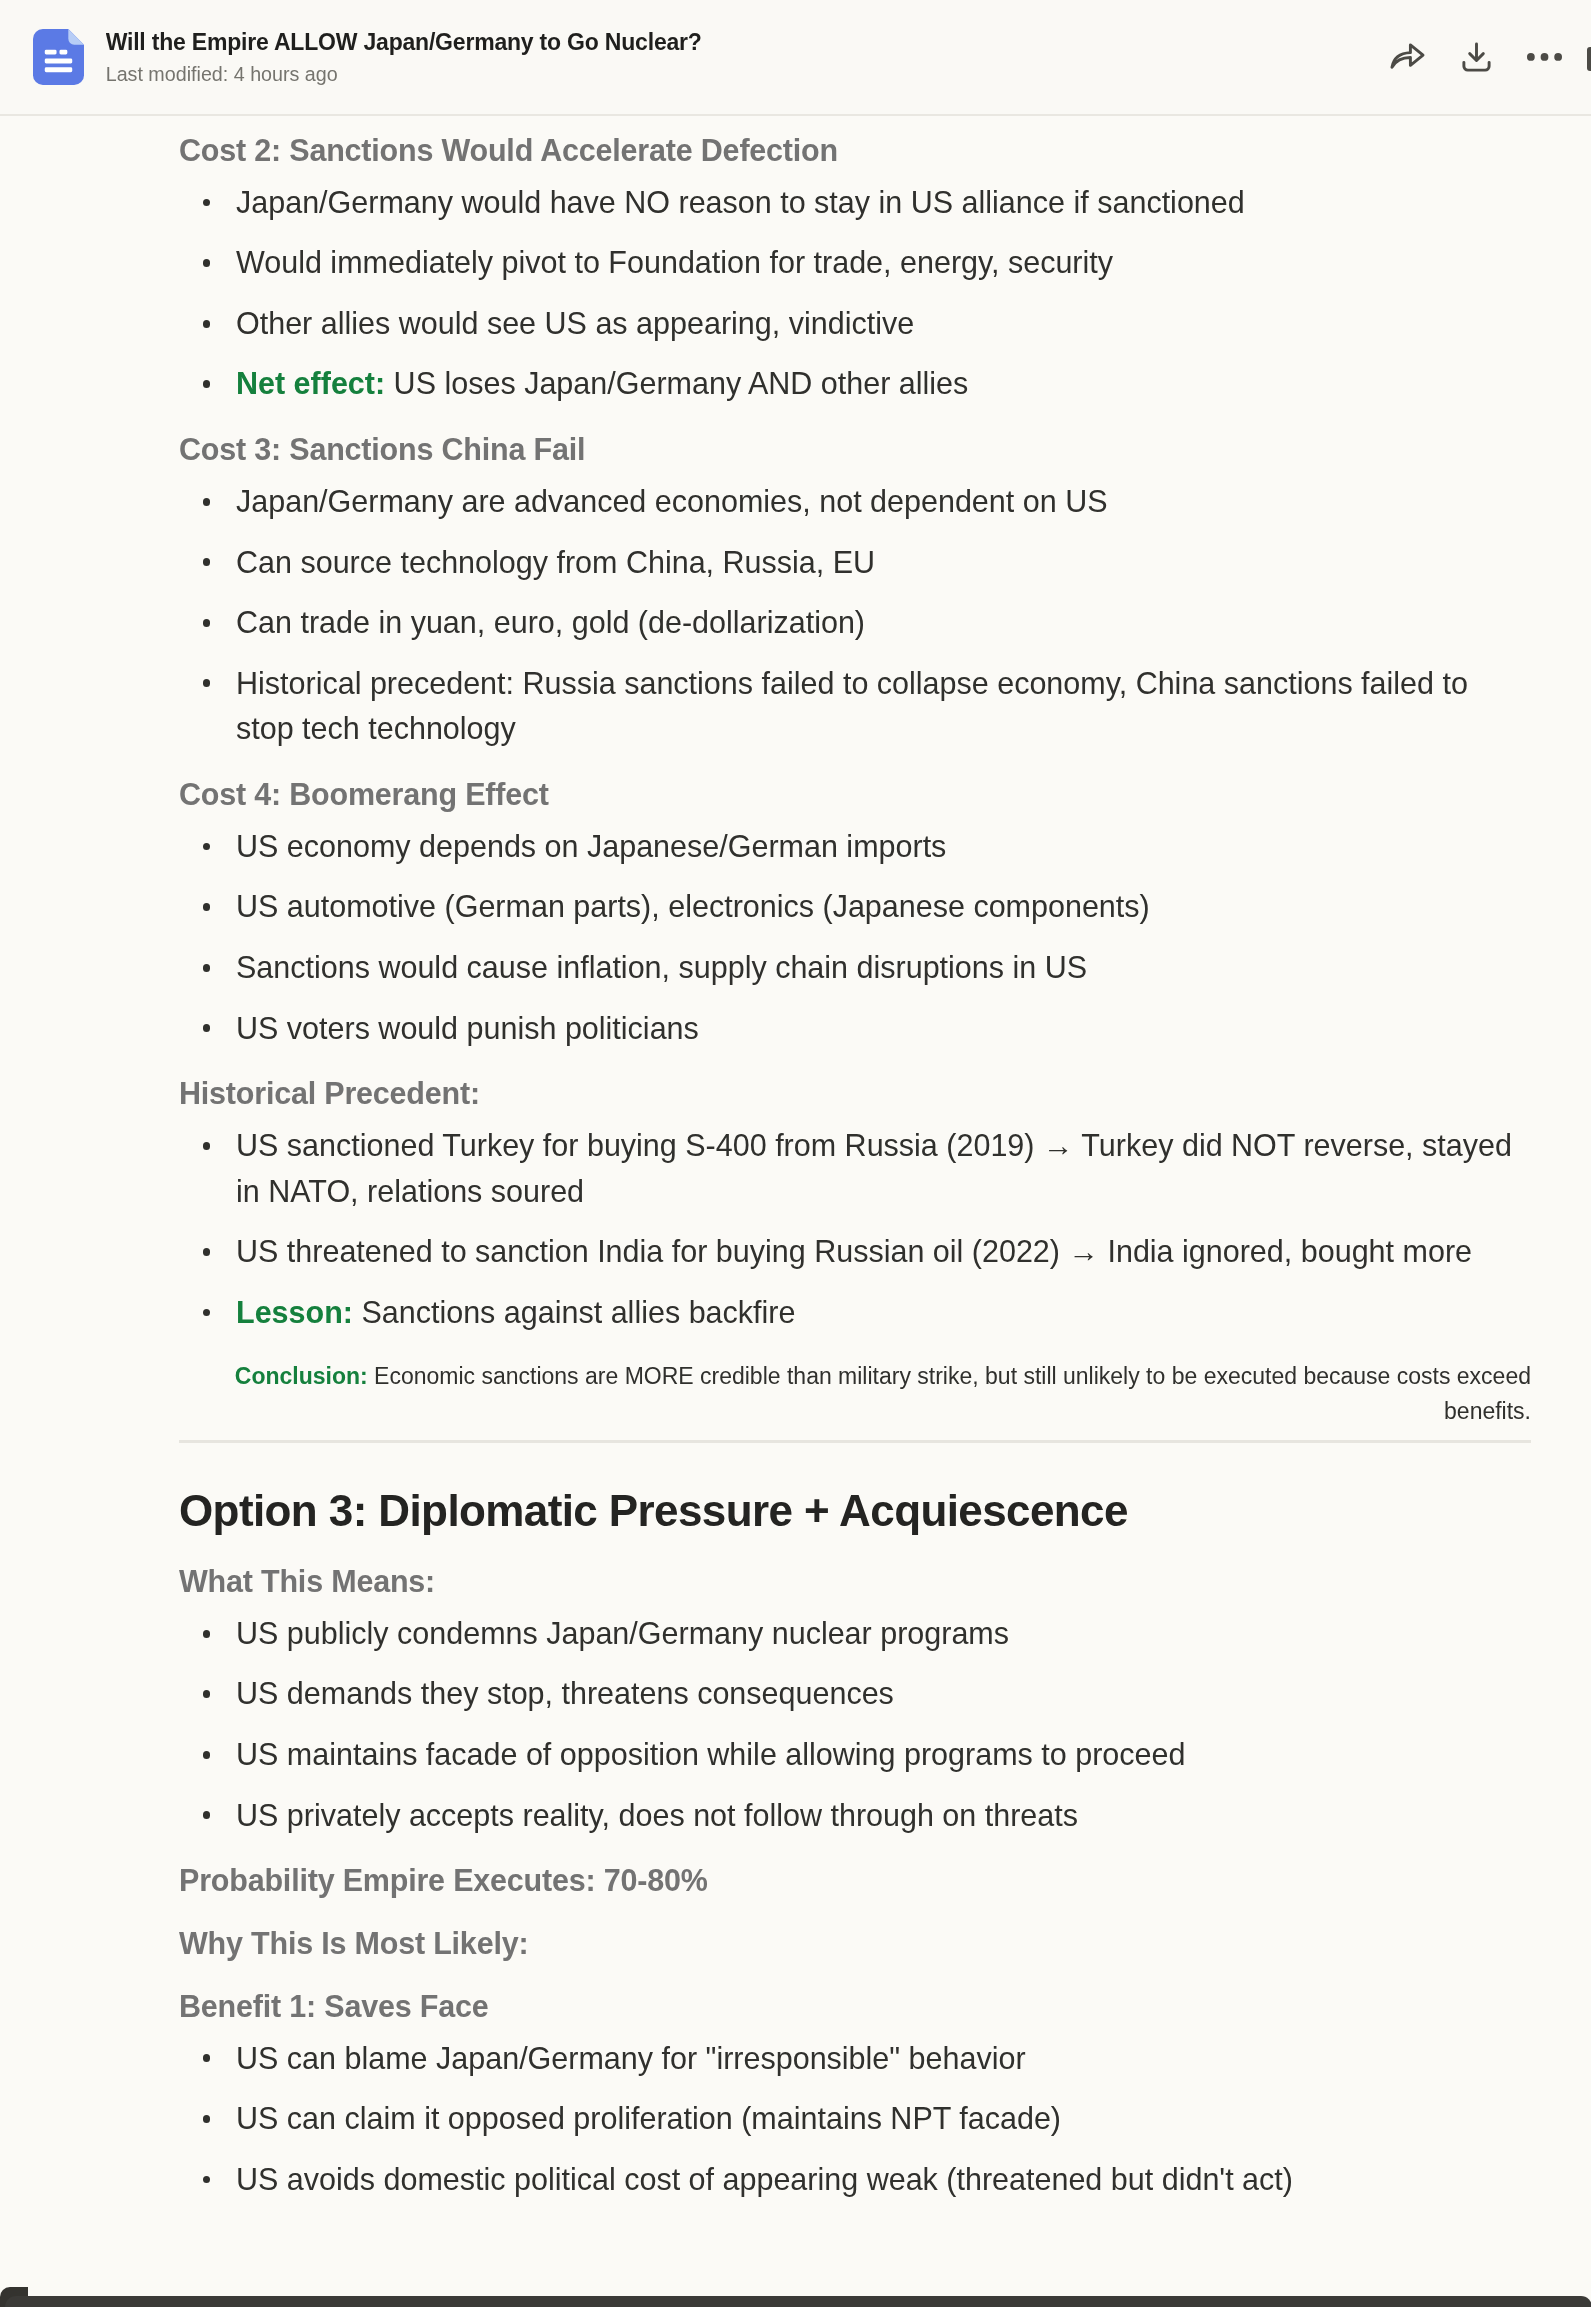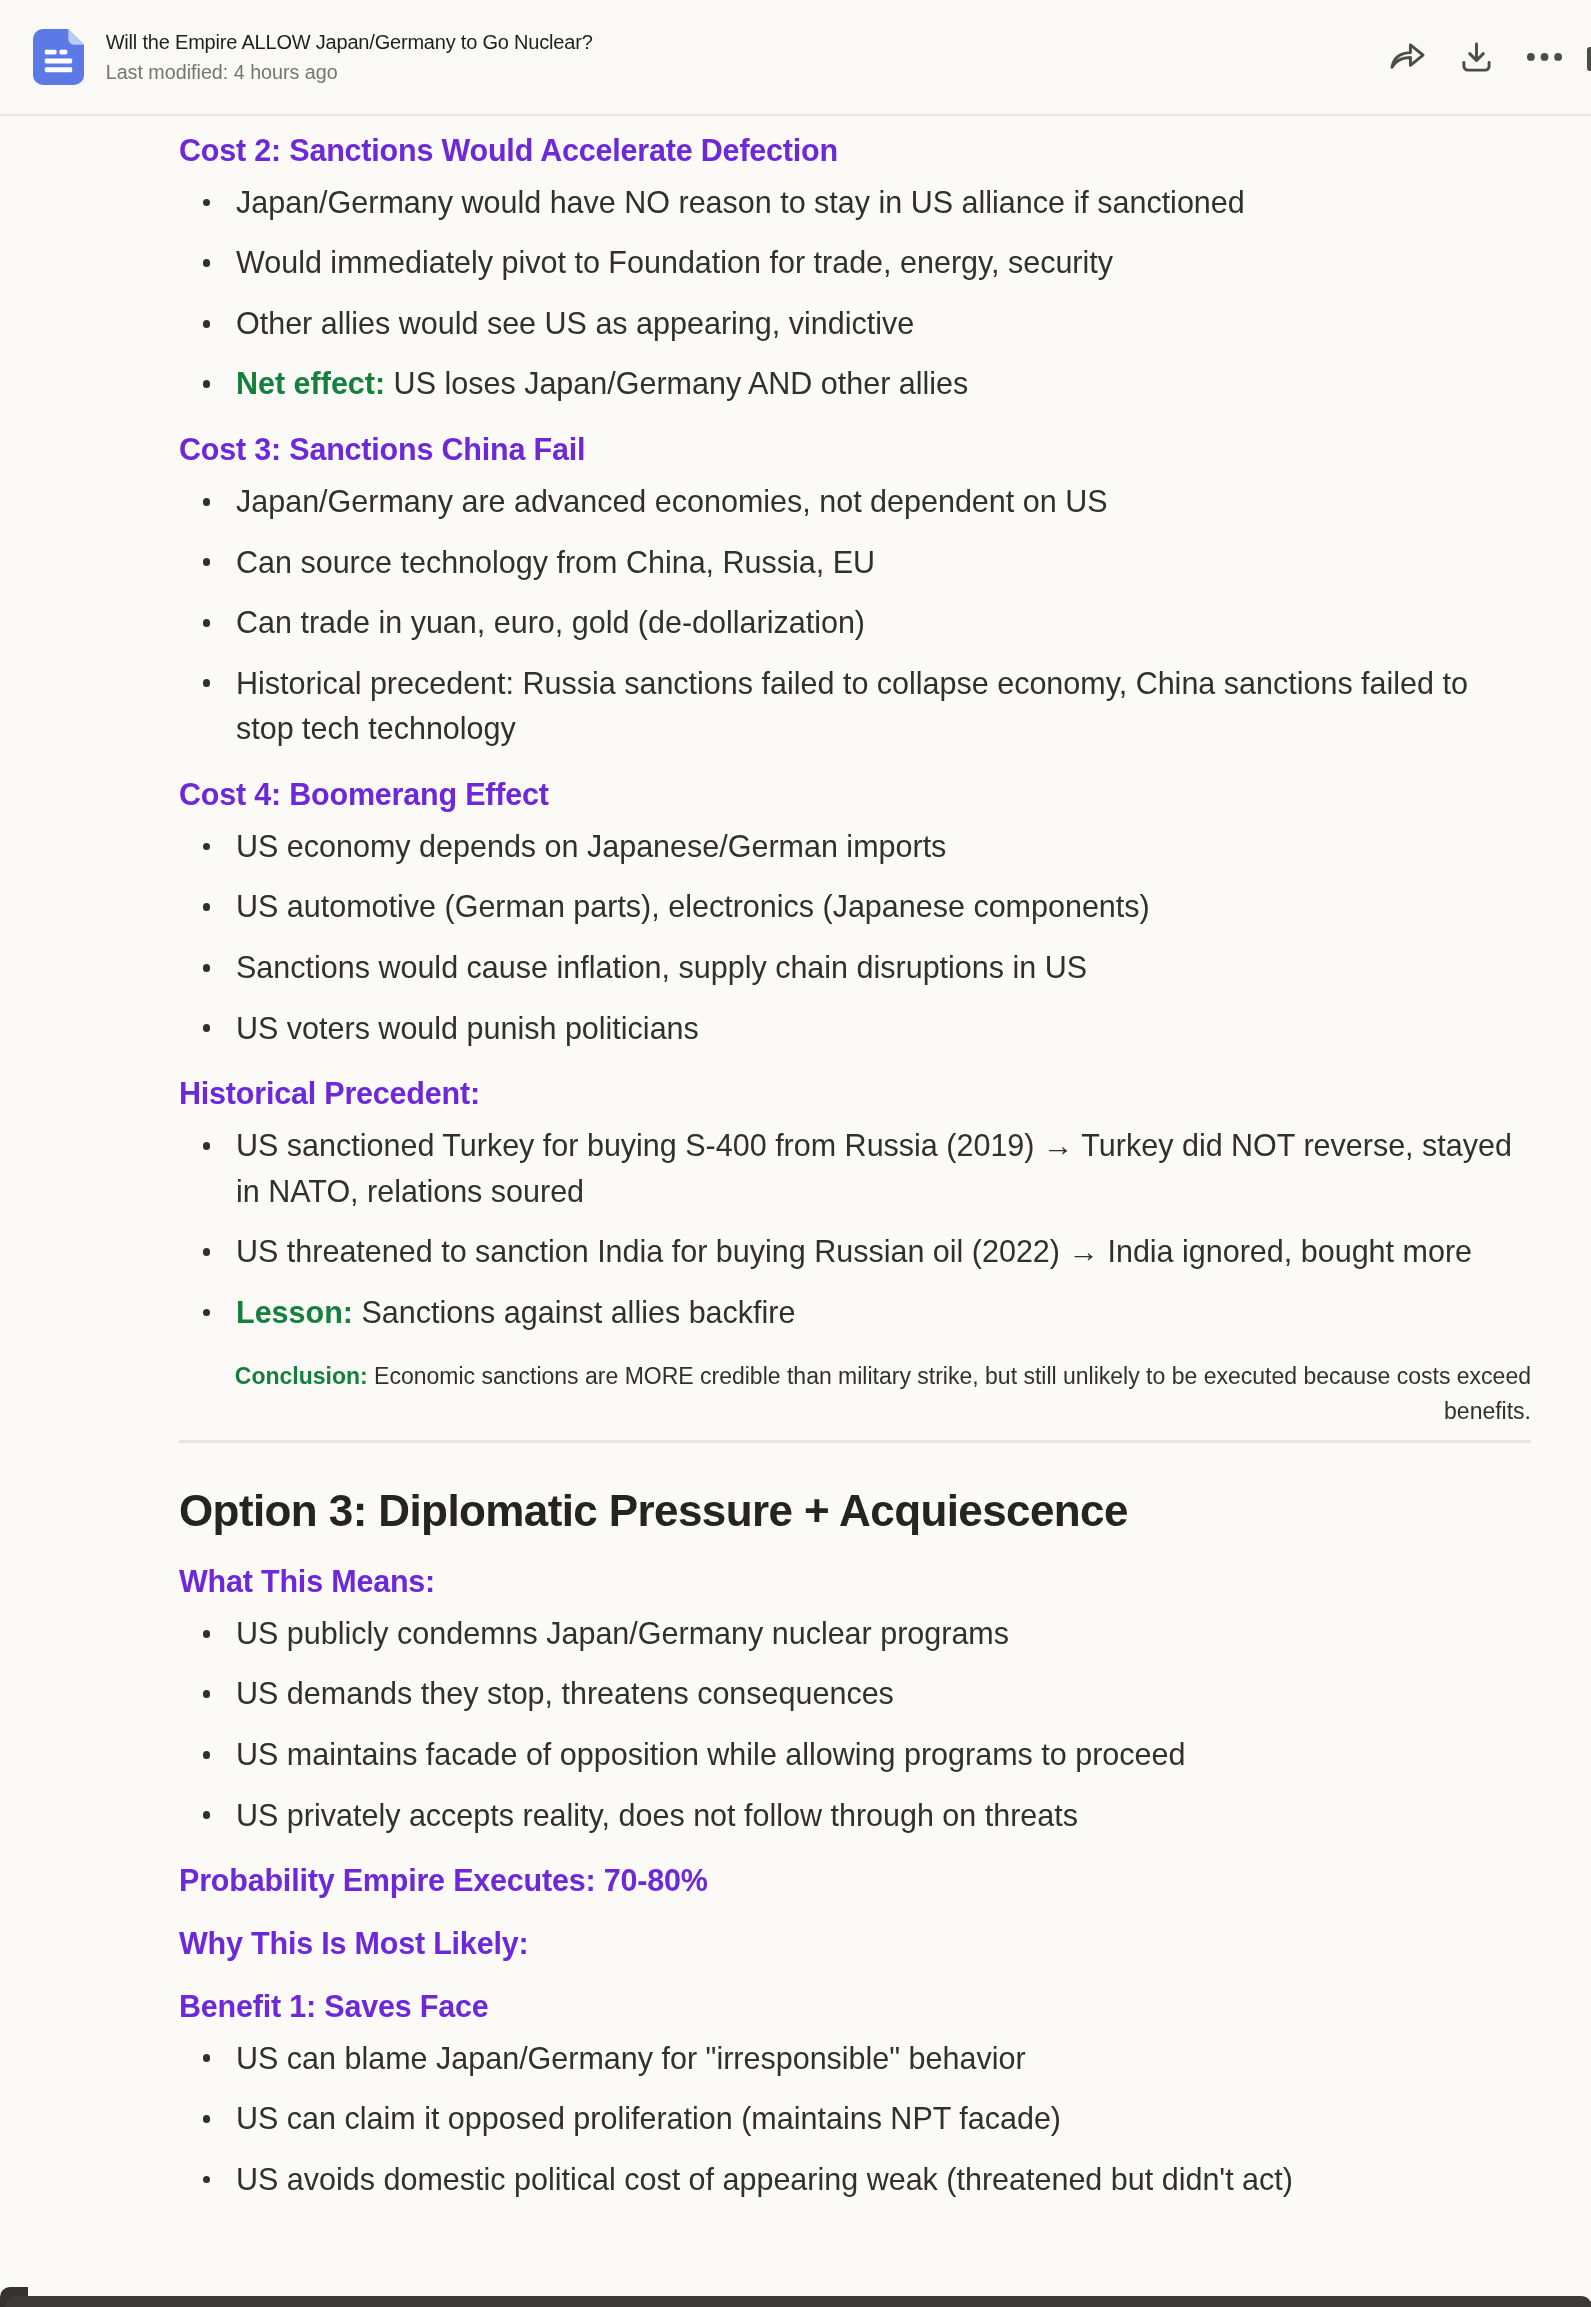--- a/index.html
+++ b/index.html
@@ -16,21 +16,21 @@
     height: 116px;
     background: #faf9f5;
     border-bottom: 2px solid #e9e7e1;
     display: flex;
     align-items: center;
     padding: 0 19.7px 0 33px;
   }
   .doc-badge { width: 51px; height: 56px; flex: 0 0 auto; }
   .header-titles { margin-left: 21.7px; flex: 1 1 auto; min-width: 0; }
   .header-title {
-    font-size: 20px; font-weight: 400; color: #1f1f1d;
+    font-size: 23px; font-weight: 700; color: #1f1f1d;
     letter-spacing: -0.2px; line-height: 1.25;
     white-space: nowrap; overflow: hidden; text-overflow: ellipsis;
   }
   .header-subtitle { font-size: 19.7px; color: #75746e; margin-top: 5.9px; }
   .header-actions { display: flex; align-items: center; gap: 13.8px; flex: 0 0 auto; }
   .icon-btn {
     width: 55px; height: 55px; border: none; background: transparent;
     display: flex; align-items: center; justify-content: center;
     border-radius: 9.9px; cursor: pointer; color: #4c4b46;
   }
@@ -40,21 +40,21 @@
     width: 7.9px; height: 23.6px; border-radius: 3px;
     background: #4c4b46;
   }
 
   
   .doc {
     padding: 9.9px 61px 39px 179px;
     max-width: 1592px;
   }
   .doc h3 {
-    font-size: 30.5px; font-weight: 700; color: #6d28d9;
+    font-size: 30.5px; font-weight: 700; color: #737373;
     line-height: 1.35; margin: 21.7px 0 8.9px;
     letter-spacing: -0.2px;
   }
   .doc h3:first-child { margin-top: 3.9px; }
   .doc h2 {
     font-size: 44px; font-weight: 700; color: #242422;
     line-height: 1.3; margin: 39px 0 9.9px;
     letter-spacing: -0.6px;
   }
   .doc ul { list-style: none; margin: 7.9px 0 9.9px; }

